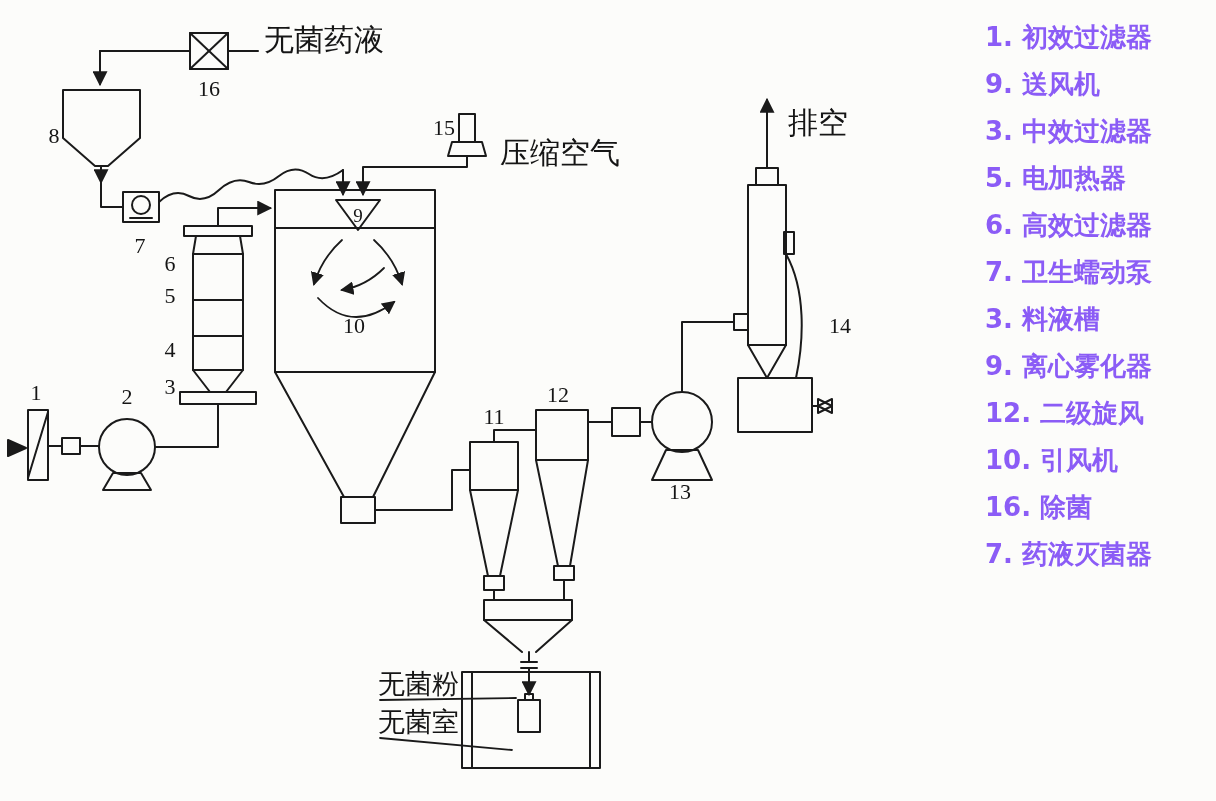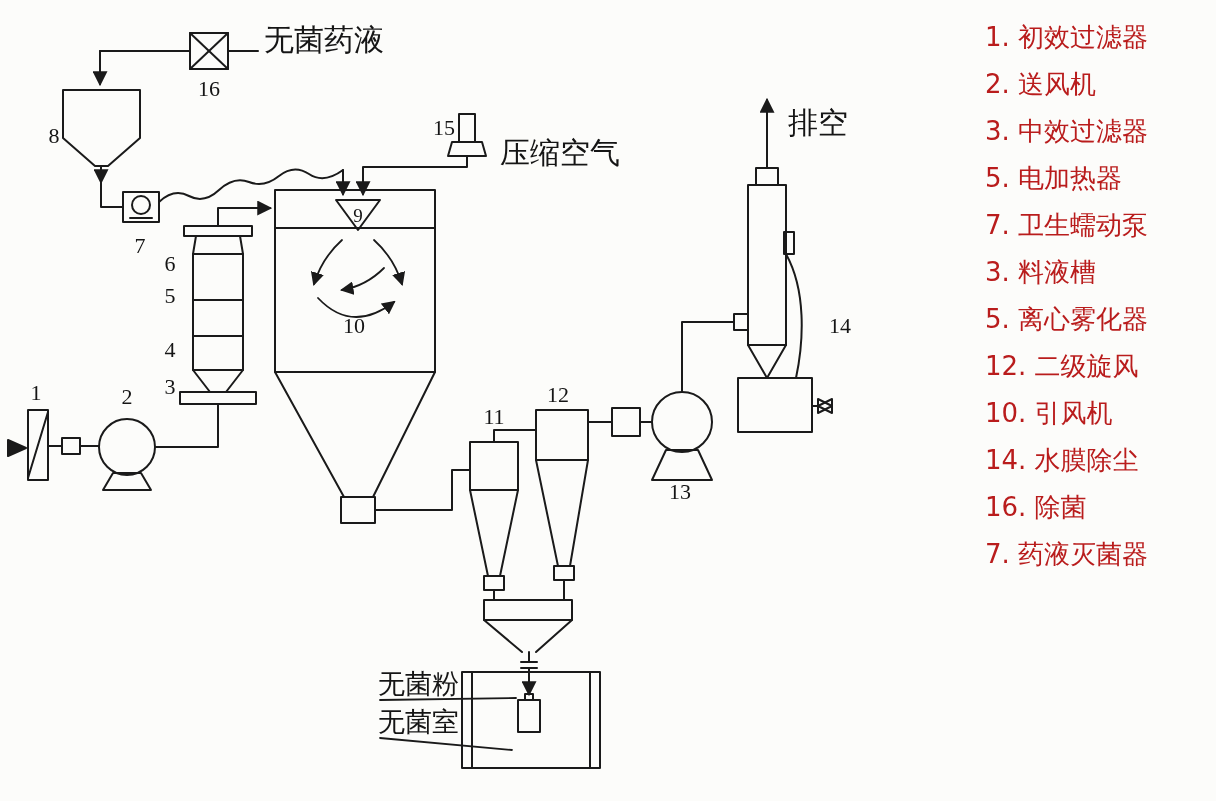--- a/index.html
+++ b/index.html
@@ -14,23 +14,24 @@
   }
   svg text.num{font-size:22px;}
   svg text.num9{font-size:19px;}
   svg text.cjk{font-size:30px;font-family:"DejaVu Sans",sans-serif;}
   svg text.cjk-s{font-size:27px;font-family:"DejaVu Sans",sans-serif;}
   .legend{
     position:absolute;left:985px;top:14px;width:228px;
     list-style:none;margin:0;padding:0;
   }
   .legend li{
-    height:47px;line-height:47px;font-size:26px;color:#b91c1c;
+    height:47px;line-height:47px;font-size:26px;color:#8b5cf6;
     white-space:nowrap;
     font-family:"DejaVu Sans","Liberation Serif",sans-serif;
+    font-weight:bold;
   }
 </style>
 </head>
 <body>
 
 <div class="page">
 
   <svg class="diagram" viewBox="0 0 1216 801">
     <defs>
       <marker id="arr" viewBox="0 0 10 10" refX="8.5" refY="5" markerWidth="7.5" markerHeight="7.5" orient="auto">
@@ -210,26 +211,26 @@
 
     <text class="cjk" x="264" y="50">无菌药液</text>
     <text class="cjk" x="500" y="163">压缩空气</text>
     <text class="cjk" x="788" y="133">排空</text>
     <text class="cjk-s" x="378" y="693">无菌粉</text>
     <text class="cjk-s" x="378" y="731">无菌室</text>
   </svg>
 
   <ul class="legend">
     <li>1. 初效过滤器</li>
-    <li>2. 送风机</li>
+    <li>9. 送风机</li>
     <li>3. 中效过滤器</li>
     <li>5. 电加热器</li>
+    <li>6. 高效过滤器</li>
     <li>7. 卫生蠕动泵</li>
     <li>3. 料液槽</li>
-    <li>5. 离心雾化器</li>
+    <li>9. 离心雾化器</li>
     <li>12. 二级旋风</li>
     <li>10. 引风机</li>
-    <li>14. 水膜除尘</li>
     <li>16. 除菌</li>
     <li>7. 药液灭菌器</li>
   </ul>
 
 </div>
 
 </body></html>

